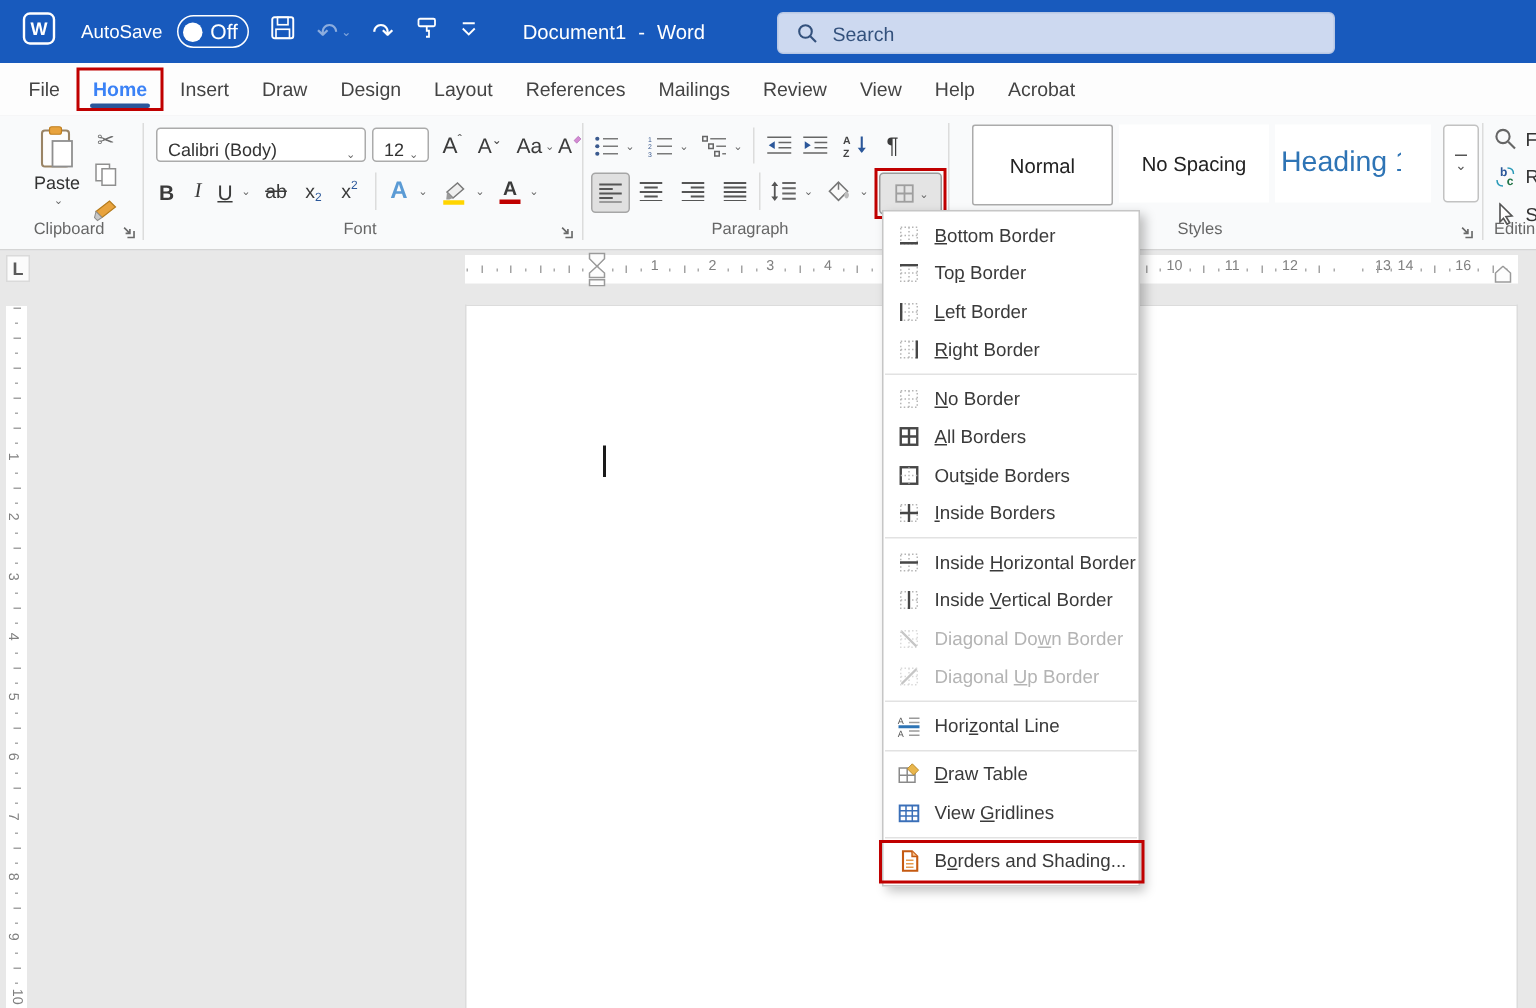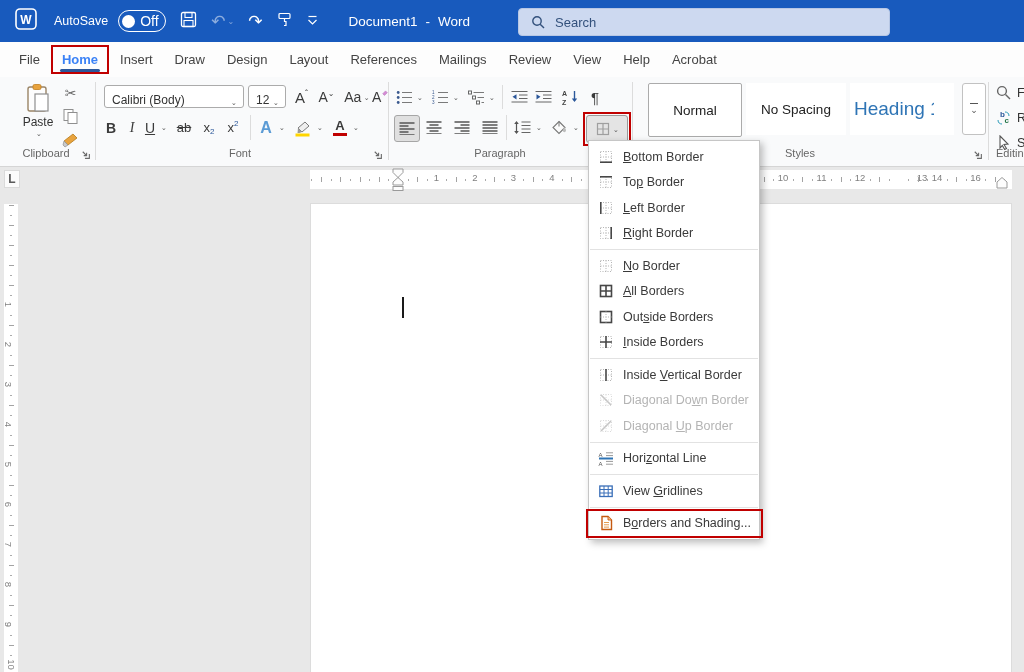--- a/index.html
+++ b/index.html
@@ -660,20 +660,30 @@
           <path d="M8 2V14M2 8H14" stroke="#474747" stroke-width="1.6" fill="none"></path>
         </svg>
       </span>
       <span class="mi-label"><u>I</u>nside Borders</span>
     </div>
     <div class="menu-sep"></div>
     <div class="menu-item">
       <span class="mi-icon">
         <svg width="16" height="16" viewBox="0 0 16 16">
           <rect x="2.5" y="2.5" width="11" height="11" stroke="#b5b5b5" stroke-width="1" stroke-dasharray="1,1.5" fill="none"></rect>
+          <path d="M8 2.5V13.5" stroke="#b5b5b5" stroke-width="1" stroke-dasharray="1,1.5" fill="none"></path>
+          <path d="M2 8H14" stroke="#474747" stroke-width="1.6" fill="none"></path>
+        </svg>
+      </span>
+      <span class="mi-label">Inside <u>H</u>orizontal Border</span>
+    </div>
+    <div class="menu-item">
+      <span class="mi-icon">
+        <svg width="16" height="16" viewBox="0 0 16 16">
+          <rect x="2.5" y="2.5" width="11" height="11" stroke="#b5b5b5" stroke-width="1" stroke-dasharray="1,1.5" fill="none"></rect>
           <path d="M2.5 8H13.5" stroke="#b5b5b5" stroke-width="1" stroke-dasharray="1,1.5" fill="none"></path>
           <path d="M8 2V14" stroke="#474747" stroke-width="1.6" fill="none"></path>
         </svg>
       </span>
       <span class="mi-label">Inside <u>V</u>ertical Border</span>
     </div>
     <div class="menu-item disabled">
       <span class="mi-icon">
         <svg width="16" height="16" viewBox="0 0 16 16">
           <rect x="2.5" y="2.5" width="11" height="11" stroke="#dadada" stroke-width="1" stroke-dasharray="1,1.5" fill="none"></rect>
@@ -703,20 +713,30 @@
           <text x="0.5" y="15.5" font-size="6" fill="#555">A</text>
           <path d="M8 11.4h7M8 14.2h7" stroke="#9a9a9a"></path>
         </svg>
       </span>
       <span class="mi-label">Hori<u>z</u>ontal Line</span>
     </div>
     <div class="menu-sep"></div>
     <div class="menu-item">
       <span class="mi-icon">
         <svg width="16" height="16" viewBox="0 0 16 16">
+          <rect x="1.5" y="4" width="10.5" height="9.5" fill="none" stroke="#8a8a8a"></rect>
+          <path d="M1.5 8.8h10.5M6.8 4v9.5" stroke="#8a8a8a"></path>
+          <path d="M10.2 1.2l4.2 4.2-3.3 3.3-4.2-4.2z" fill="#e9b64c" stroke="#b78726" stroke-width="0.6"></path>
+        </svg>
+      </span>
+      <span class="mi-label"><u>D</u>raw Table</span>
+    </div>
+    <div class="menu-item">
+      <span class="mi-icon">
+        <svg width="16" height="16" viewBox="0 0 16 16">
           <rect x="1.8" y="3" width="12.4" height="10.5" fill="none" stroke="#3a6fb8" stroke-width="1.3"></rect>
           <path d="M1.8 6.5h12.4M1.8 10h12.4M6 3v10.5M10.2 3v10.5" stroke="#3a6fb8"></path>
         </svg>
       </span>
       <span class="mi-label">View <u>G</u>ridlines</span>
     </div>
     <div class="menu-sep"></div>
     <div class="menu-item annotated">
       <span class="mi-icon">
         <svg width="16" height="16" viewBox="0 0 16 16">

